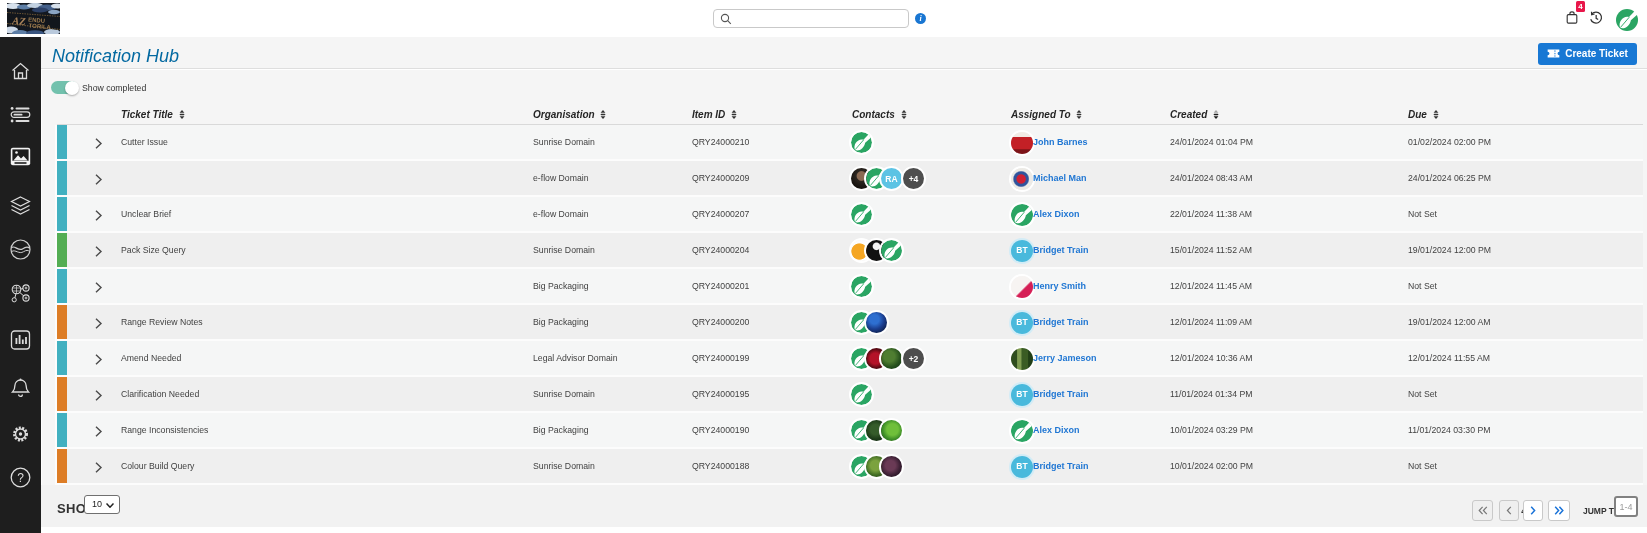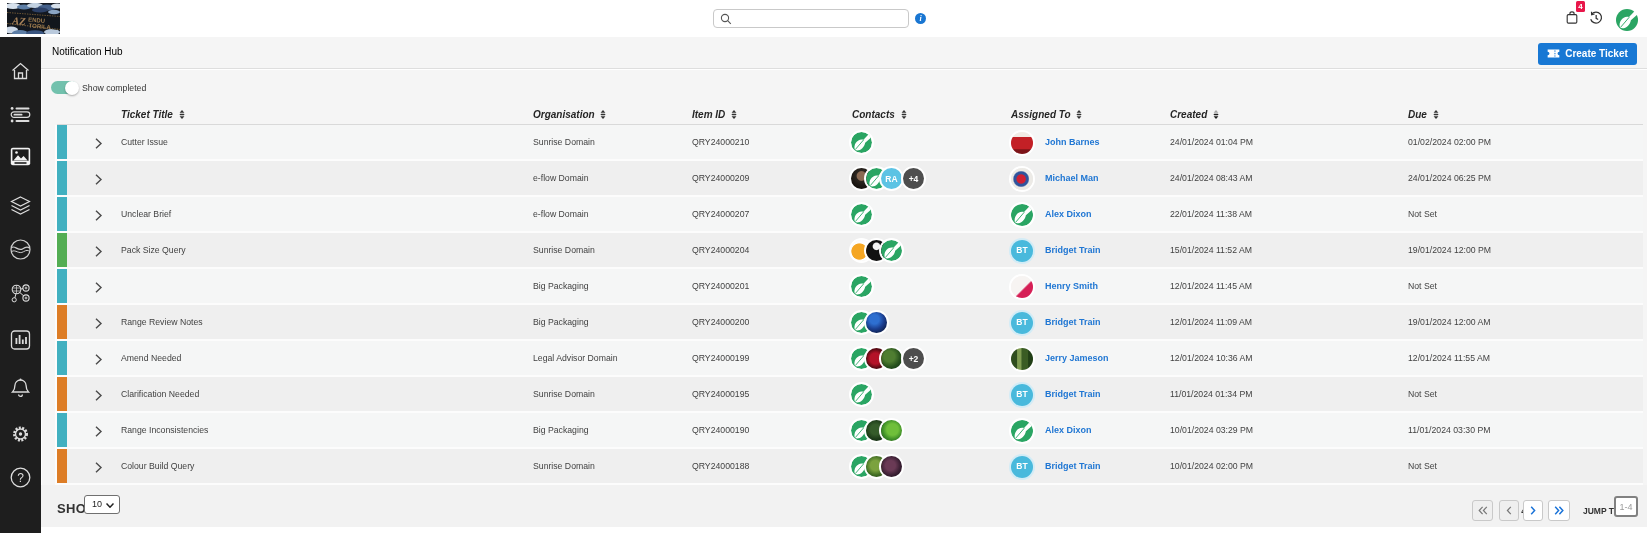--- a/index.html
+++ b/index.html
@@ -10,21 +10,21 @@
 #logo { position:absolute; left:7px; top:3px; width:53px; height:31px; }
 #search { position:absolute; left:713px; top:9px; width:196px; height:19px; border:1px solid #c9c9c9; border-radius:4px; background:#fff; }
 #info { position:absolute; left:915px; top:13px; width:11px; height:11px; border-radius:50%; background:#1976d2; color:#fff; font-size:8px; font-weight:bold; text-align:center; line-height:11px; font-family:"Liberation Serif",serif; font-style:italic; }
 
 
 #sidebar { position:absolute; left:0; top:37px; width:41px; height:496px; background:#1e1e1e; }
 .sic { position:absolute; left:0; width:41px; text-align:center; }
 
 
 #hdrbar { position:absolute; left:41px; top:37px; width:1606px; height:32px; background:#f5f5f5; border-bottom:1px solid #dedede; }
-#hdrtitle { position:absolute; left:52px; top:46px; font-size:10px; color:#000000; }
+#hdrtitle { position:absolute; left:52px; top:46px; font-size:18px; color:#0369a1;font-style:italic; }
 #createbtn { position:absolute; left:1538px; top:43px; width:99px; height:22px; background:#1878d4; border-radius:3px; color:#fff; font-size:10px; font-weight:bold; text-align:center; line-height:22px; }
 
 
 #content { position:absolute; left:41px; top:70px; width:1606px; height:457px; background:#f5f5f5; }
 
 
 #toggle { position:absolute; left:51px; top:81px; width:27px; height:13px; border-radius:7px; background:#72c1ad; }
 #toggle .knob { position:absolute; right:-1px; top:-0.5px; width:14px; height:14px; border-radius:50%; background:#fff; box-shadow:0 1px 2px rgba(0,0,0,0.3); }
 #togglelabel { position:absolute; left:82px; top:83px; font-size:8.7px; color:#333; }
 
@@ -36,21 +36,21 @@
 .row { position:absolute; left:55px; width:1588px; height:36px; border-left:2px solid #fcfcfc; }
 .bar { position:absolute; left:0; top:0; width:10px; height:34px; }
 .chev { position:absolute; left:36px; top:13px; }
 .c { position:absolute; font-size:8.7px; color:#424242; top:0; line-height:35px; white-space:nowrap; }
 .title { left:64px; }
 .org { left:476px; }
 .iid { left:635px; }
 .contacts { left:794px; line-height:34px; }
 .contacts > span { line-height:normal; }
 .assigned { left:954px; }
-.aname { color:#1f76d3; font-weight:bold; font-size:9px; margin-left:12px; vertical-align:middle; }
+.aname { color:#1f76d3; font-weight:bold; font-size:9px; margin-left:0; vertical-align:middle; }
 .created { left:1113px; }
 .due { left:1351px; }
 .av { display:inline-block; border-radius:50%; overflow:hidden; vertical-align:middle; box-shadow:0 0 0 2px #fff; }
 .av.txt { color:#fff; font-size:8.5px; font-weight:bold; display:inline-flex; align-items:center; justify-content:center; }
 
 
 #footer { position:absolute; left:41px; top:485px; width:1606px; height:42px; background:#f2f2f2; }
 #showlbl { position:absolute; left:57px; top:501px; font-size:13px; font-weight:bold; color:#333; letter-spacing:0.3px; }
 #showsel { position:absolute; left:84px; top:495px; width:36px; height:19px; border:1.5px solid #707070; border-radius:3px; background:#fff; font-size:9px; color:#222; text-align:left; line-height:16px; padding-left:7px; }
 #pag1of4 { position:absolute; left:1460px; top:506px; width:66px; text-align:right; font-size:8.5px; font-weight:bold; color:#333; }

